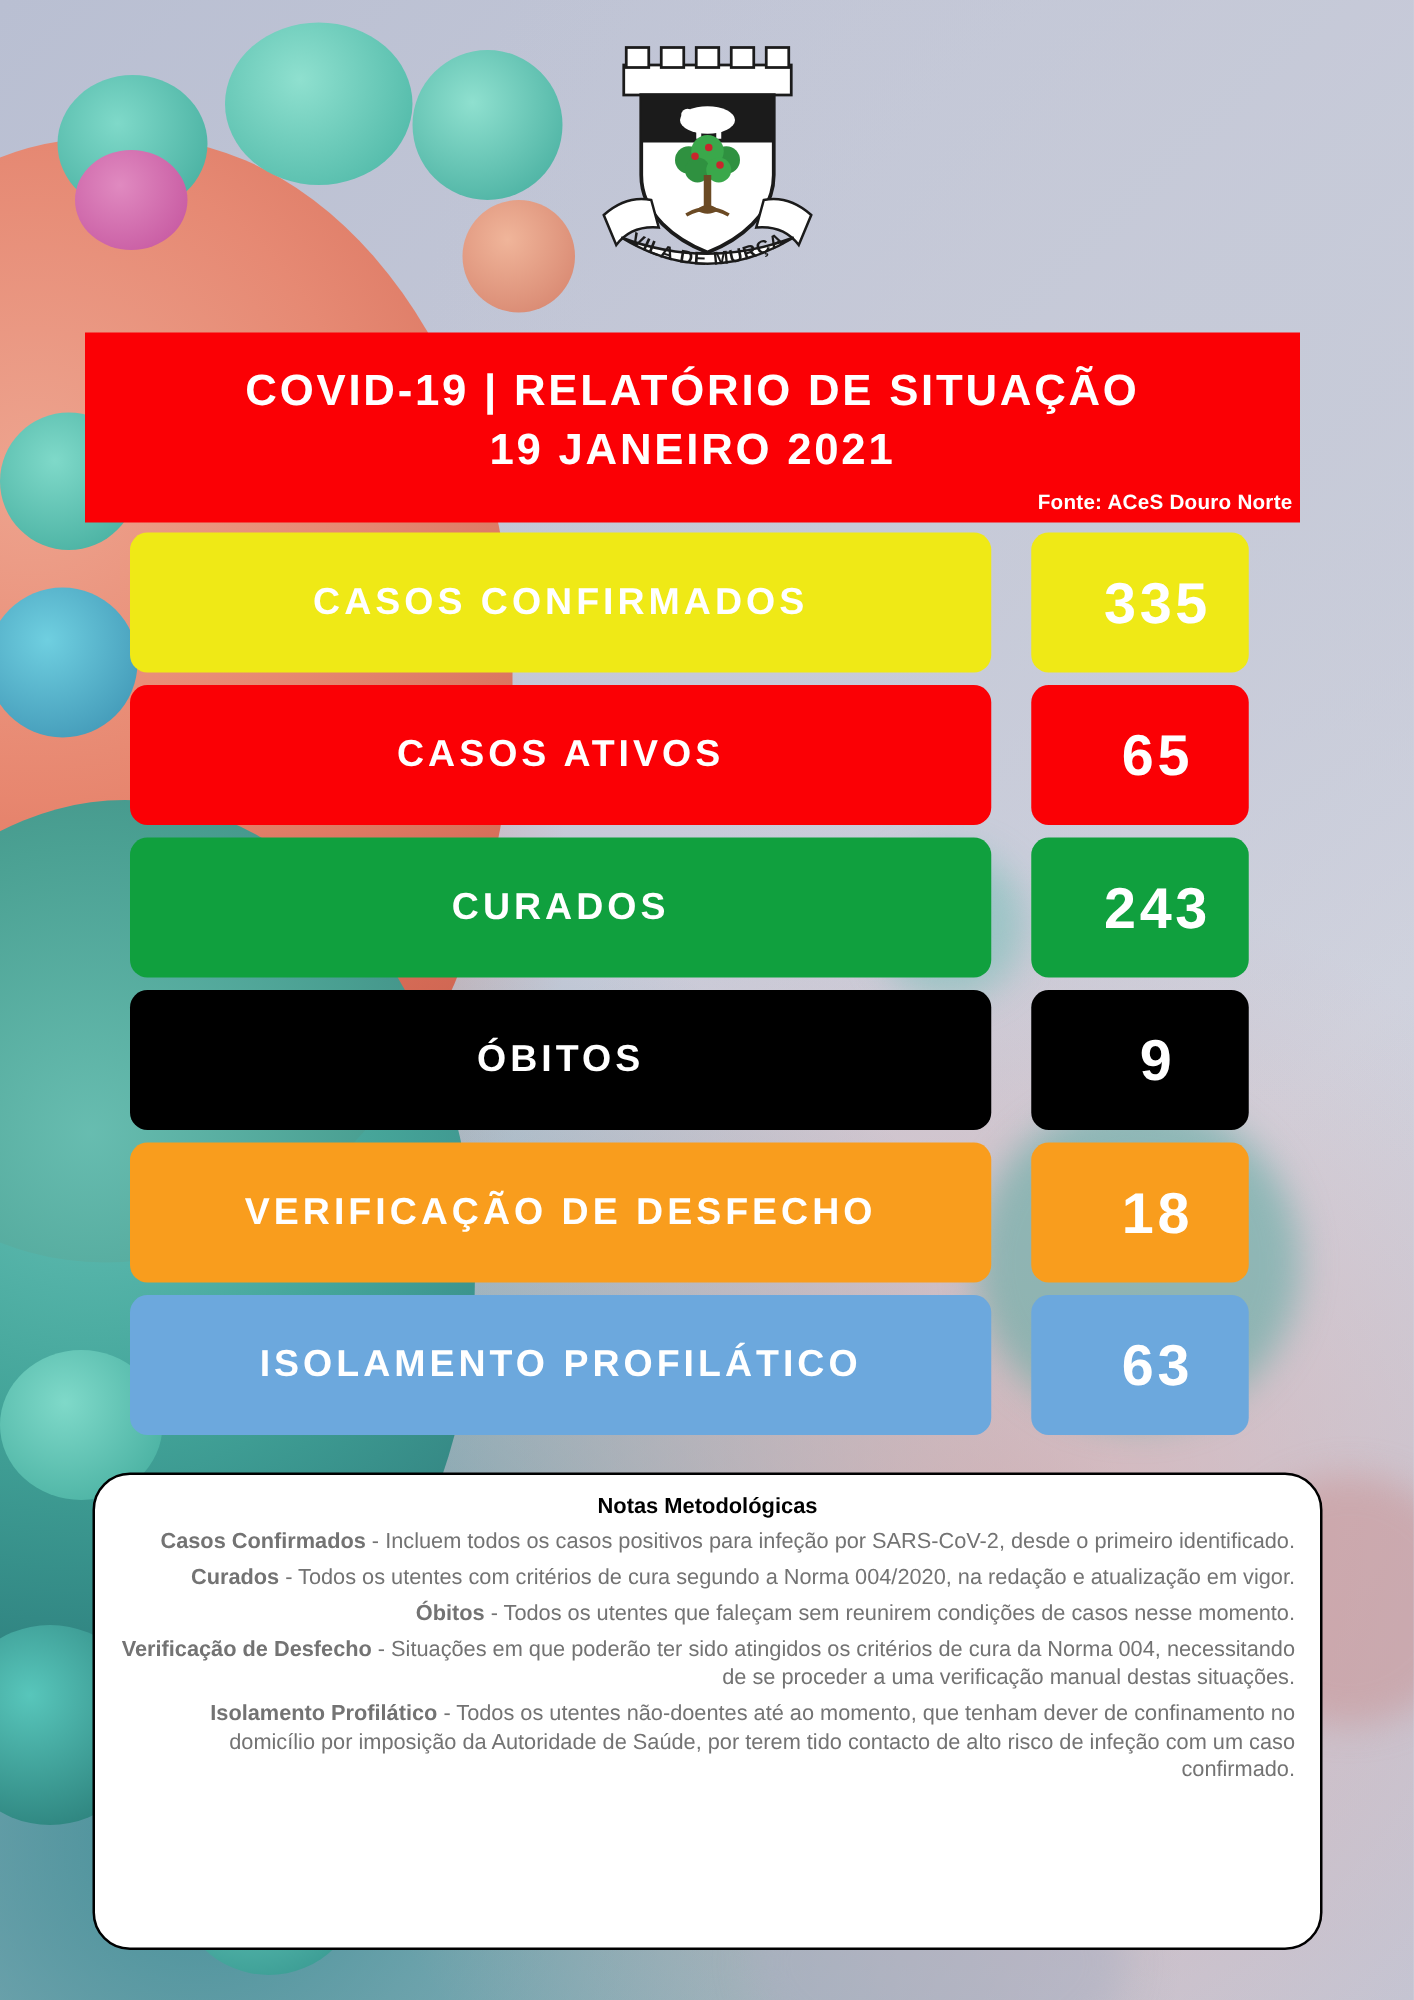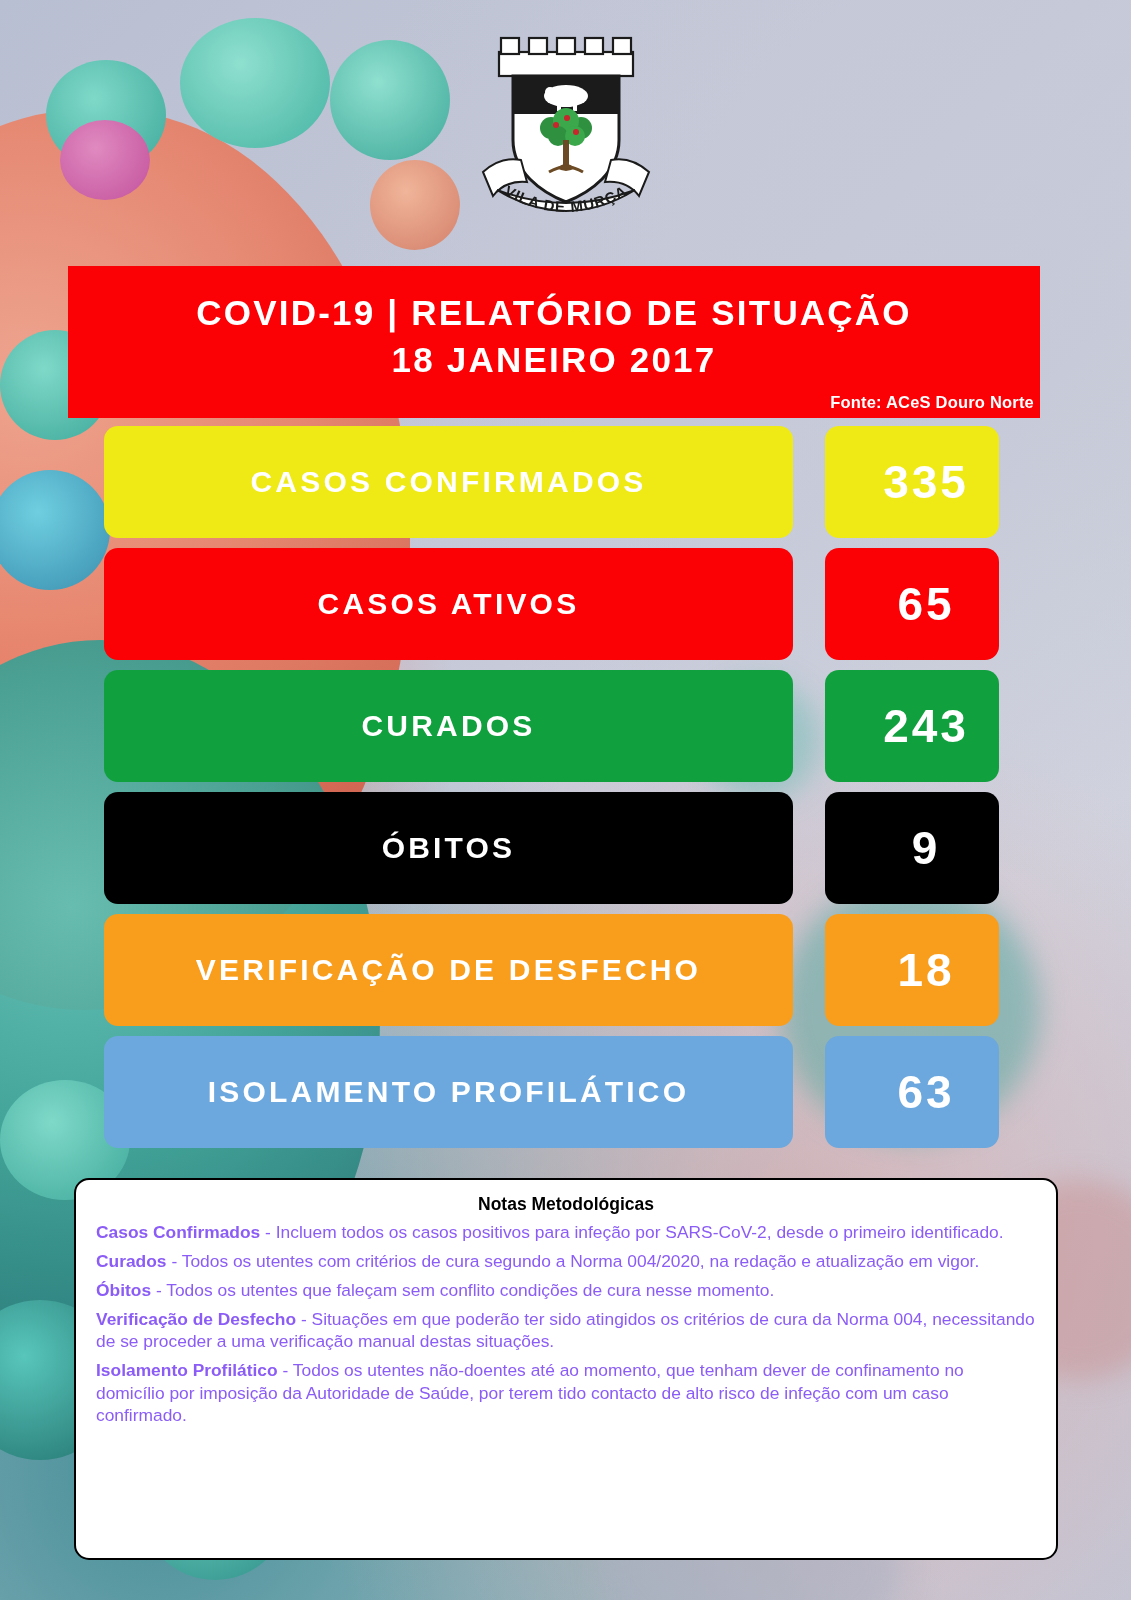--- a/index.html
+++ b/index.html
@@ -148,37 +148,37 @@
 
   
   .notes {
     position: absolute;
     left: 74px;
     top: 1178px;
     width: 984px;
     height: 382px;
     background: #ffffff;
     border: 2.5px solid #000000;
-    border-radius: 15px;
+    border-radius: 30px;
     box-sizing: border-box;
     padding: 14px 20px 10px 20px;
   }
   .notes-title {
     text-align: center;
     font-size: 17.5px;
     font-weight: bold;
     color: #000;
     margin-bottom: 6px;
   }
   .note {
     font-size: 17.4px;
     line-height: 1.27;
-    color: #8b5cf6;
+    color: #737373;
     margin-bottom: 7px;
-    text-align: left;
+    text-align: right;
   }
   .note b { font-weight: bold; }
 </style>
 </head>
 <body>
 
 <div class="bg">
   <div class="virus-body"></div>
   <div class="virus-body2"></div>
 
@@ -237,21 +237,21 @@
     <path d="M36 168 q69 42 138 0 q-69 26 -138 0 Z" fill="#ffffff" stroke="#1b1b1b" stroke-width="2"></path>
     <path id="mottoPath" d="M42 172 q63 36 126 0" fill="none"></path>
     <text font-family="Liberation Sans, sans-serif" font-size="15" font-weight="bold" fill="#1b1b1b" letter-spacing="1">
       <textPath href="#mottoPath" startOffset="50%" text-anchor="middle">VILA DE MURÇA</textPath>
     </text>
   </svg>
 </div>
 
 <div class="title-banner">
   <div class="title-line1">COVID-19  |  RELATÓRIO DE SITUAÇÃO</div>
-  <div class="title-line2">18 JANEIRO 2017</div>
+  <div class="title-line2">19 JANEIRO 2021</div>
   <div class="title-source">Fonte: ACeS Douro Norte</div>
 </div>
 
 <div class="rows">
 
   <div class="row yellow">
     <div class="label-box">CASOS CONFIRMADOS</div>
     <div class="value-box">335</div>
   </div>
 
@@ -285,21 +285,21 @@
 <div class="notes">
   <div class="notes-title">Notas Metodológicas</div>
 
   <div class="note">
     <b>Casos Confirmados</b><span> - Incluem todos os casos positivos para infeção por SARS-CoV-2, desde o primeiro identificado.</span>
   </div>
   <div class="note">
     <b>Curados</b><span> - Todos os utentes com critérios de cura segundo a Norma 004/2020, na redação e atualização em vigor.</span>
   </div>
   <div class="note">
-    <b>Óbitos</b><span> - Todos os utentes que faleçam sem conflito condições de cura nesse momento.</span>
+    <b>Óbitos</b><span> - Todos os utentes que faleçam sem reunirem condições de casos nesse momento.</span>
   </div>
   <div class="note">
     <b>Verificação de Desfecho</b><span> - Situações em que poderão ter sido atingidos os critérios de cura da Norma 004, necessitando de se proceder a uma verificação manual destas situações.</span>
   </div>
   <div class="note">
     <b>Isolamento Profilático</b><span> - Todos os utentes não-doentes até ao momento, que tenham dever de confinamento no domicílio por imposição da Autoridade de Saúde, por terem tido contacto de alto risco de infeção com um caso confirmado.</span>
   </div>
 </div>
 
 </body></html>

